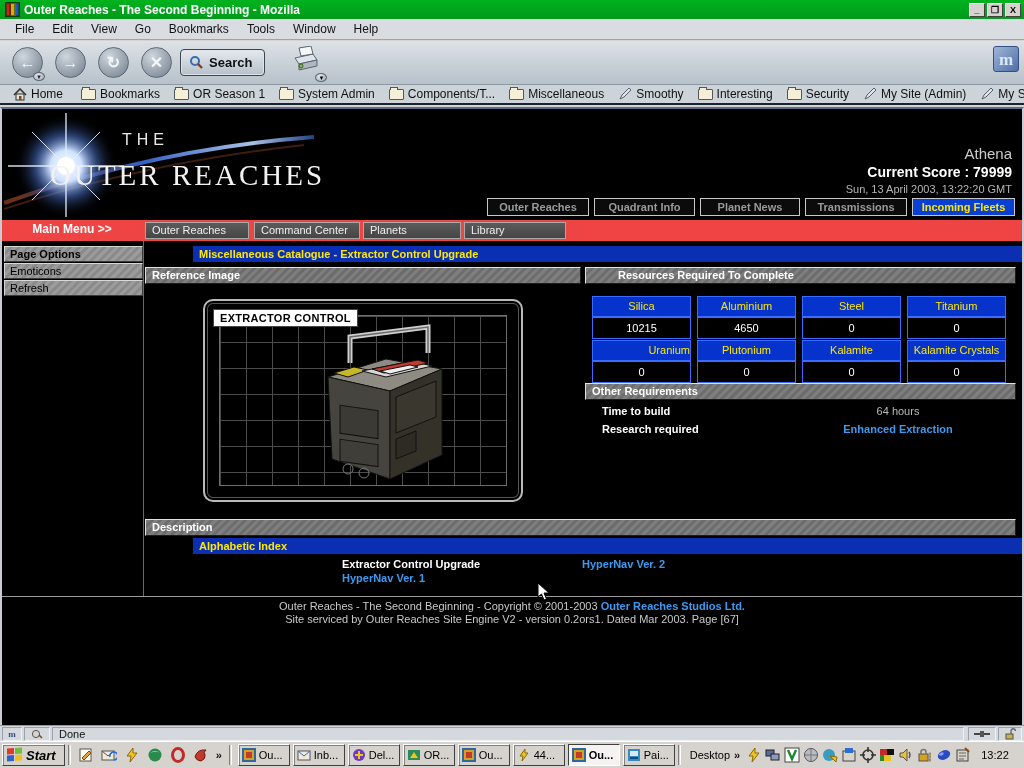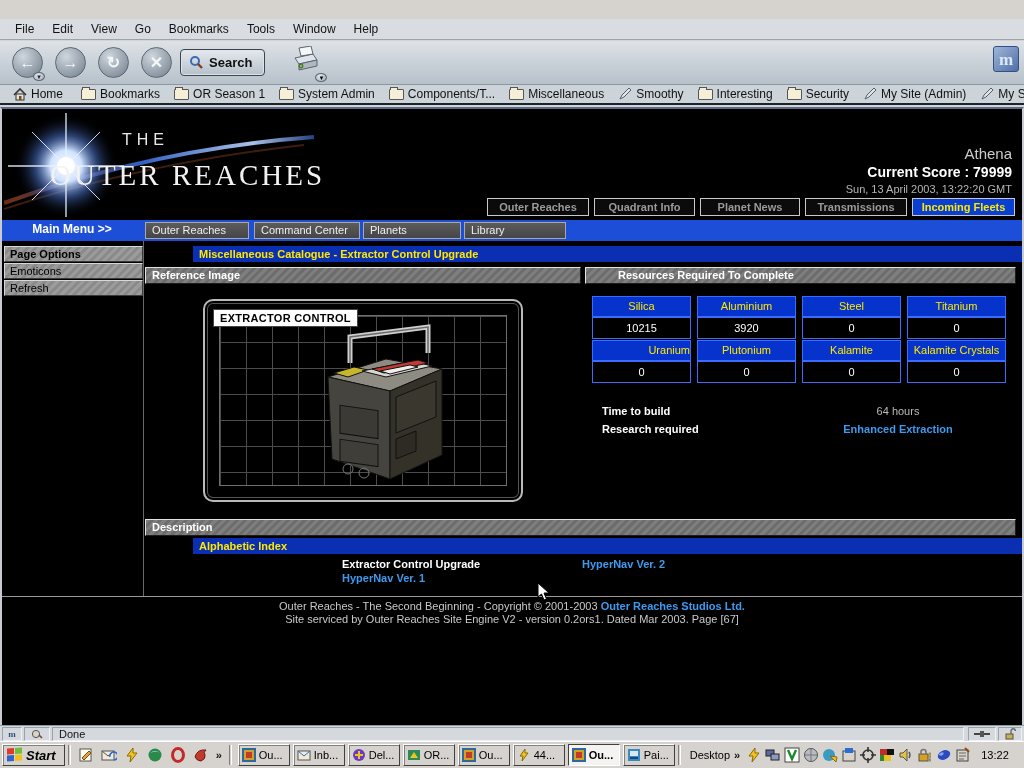--- a/index.html
+++ b/index.html
@@ -67,21 +67,21 @@
   .housei { width:14px; height:13px; }
 
   
   .content { position:absolute; top:107px; left:0; width:1024px; height:618px;
     background:#000; border-left:2px solid #c8ccd2; border-right:2px solid #c8ccd2;
     border-top:2px solid #5a6a8a; overflow:hidden; }
   .hdr-right { position:absolute; right:10px; text-align:right; color:#ccc; }
   .tab { position:absolute; top:89px; height:18px; background:#0b0b0b; border:1px solid #c8c8c8;
     color:#9a9a9a; font-size:11px; font-weight:bold; text-align:center; line-height:16px; }
   .tab.active { background:#0a3fd4; color:#ffe800; }
-  .navstrip { position:absolute; top:111px; left:0; width:1020px; height:21px; background:#1d4ed8; }
+  .navstrip { position:absolute; top:111px; left:0; width:1020px; height:21px; background:#ef4444; }
   .navbtn { position:absolute; top:2px; height:17px; background:linear-gradient(180deg,#5c5c5c,#454545);
     border:1px solid #a8a8a8; color:#eee; font-size:11px; padding:1px 6px 0; }
   .mainmenu { position:absolute; left:0; top:2px; width:140px; text-align:center;
     color:#fff; font-weight:bold; font-size:12px; }
   .sidebtn { position:absolute; left:2px; width:139px; height:16px;
     background:repeating-linear-gradient(135deg,#9b9b9b 0 3px,#8a8a8a 3px 6px);
     border:1px solid; border-color:#d8d8d8 #3a3a3a #3a3a3a #d8d8d8;
     color:#000; font-size:11px; padding:1px 0 0 5px; }
   .vsep { position:absolute; left:141px; top:132px; width:1px; height:355px; background:#6a6a6a; }
 
@@ -147,20 +147,33 @@
   .tray-ico { width:16px; height:16px; }
   .clock { font-size:11px; margin:0 8px 0 10px; }
 
   .cursor { position:absolute; left:535px; top:473px; z-index:50; }
 </style>
 </head>
 <body>
 
 <div id="screen">
 
+  <div class="titlebar">
+    <div class="app-icon">
+        <span></span>
+        <span></span>
+        <span></span>
+      </div>
+    <span>Outer Reaches - The Second Beginning - Mozilla</span>
+    <div class="win-btns">
+      <div class="wbtn">_</div>
+      <div class="wbtn">❐</div>
+      <div class="wbtn">X</div>
+    </div>
+  </div>
 
   <div class="menubar">
     <span class="menu-item">File</span>
     <span class="menu-item">Edit</span>
     <span class="menu-item">View</span>
     <span class="menu-item">Go</span>
     <span class="menu-item">Bookmarks</span>
     <span class="menu-item">Tools</span>
     <span class="menu-item">Window</span>
     <span class="menu-item">Help</span>
@@ -331,32 +344,33 @@
           <circle cx="54" cy="152" r="5" fill="none" stroke="#777"></circle>
         </g>
       </svg>
     </div>
 
     <div class="rescell-h" style="left:590px;top:187px;width:99px;">Silica</div>
     <div class="rescell-h" style="left:695px;top:187px;width:99px;">Aluminium</div>
     <div class="rescell-h" style="left:800px;top:187px;width:99px;">Steel</div>
     <div class="rescell-h" style="left:905px;top:187px;width:99px;">Titanium</div>
     <div class="rescell-v" style="left:590px;top:208px;width:99px;">10215</div>
-    <div class="rescell-v" style="left:695px;top:208px;width:99px;">3920</div>
+    <div class="rescell-v" style="left:695px;top:208px;width:99px;">4650</div>
     <div class="rescell-v" style="left:800px;top:208px;width:99px;">0</div>
     <div class="rescell-v" style="left:905px;top:208px;width:99px;">0</div>
     <div class="rescell-h" style="left:590px;top:231px;width:99px;text-align:right;">Uranium</div>
     <div class="rescell-h" style="left:695px;top:231px;width:99px;">Plutonium</div>
     <div class="rescell-h" style="left:800px;top:231px;width:99px;">Kalamite</div>
     <div class="rescell-h" style="left:905px;top:231px;width:99px;">Kalamite Crystals</div>
     <div class="rescell-v" style="left:590px;top:252px;width:99px;">0</div>
     <div class="rescell-v" style="left:695px;top:252px;width:99px;">0</div>
     <div class="rescell-v" style="left:800px;top:252px;width:99px;">0</div>
     <div class="rescell-v" style="left:905px;top:252px;width:99px;">0</div>
 
+    <div class="graybar" style="left:583px;top:274px;width:431px;">Other Requirements</div>
     <div class="reqlabel" style="top:296px;">Time to build</div>
     <div class="reqval" style="top:296px;">64 hours</div>
     <div class="reqlabel" style="top:314px;">Research required</div>
     <div class="reqval link" style="top:314px;">Enhanced Extraction</div>
 
     <div class="graybar" style="left:143px;top:410px;width:871px;">Description</div>
     <div class="bluebar" style="left:143px;top:429px;width:871px;">Alphabetic Index</div>
     <div class="idx" style="left:340px;top:449px;color:#fff;font-weight:bold;">Extractor Control Upgrade</div>
     <div class="idx link" style="left:580px;top:449px;">HyperNav Ver. 2</div>
     <div class="idx link" style="left:340px;top:463px;">HyperNav Ver. 1</div>

